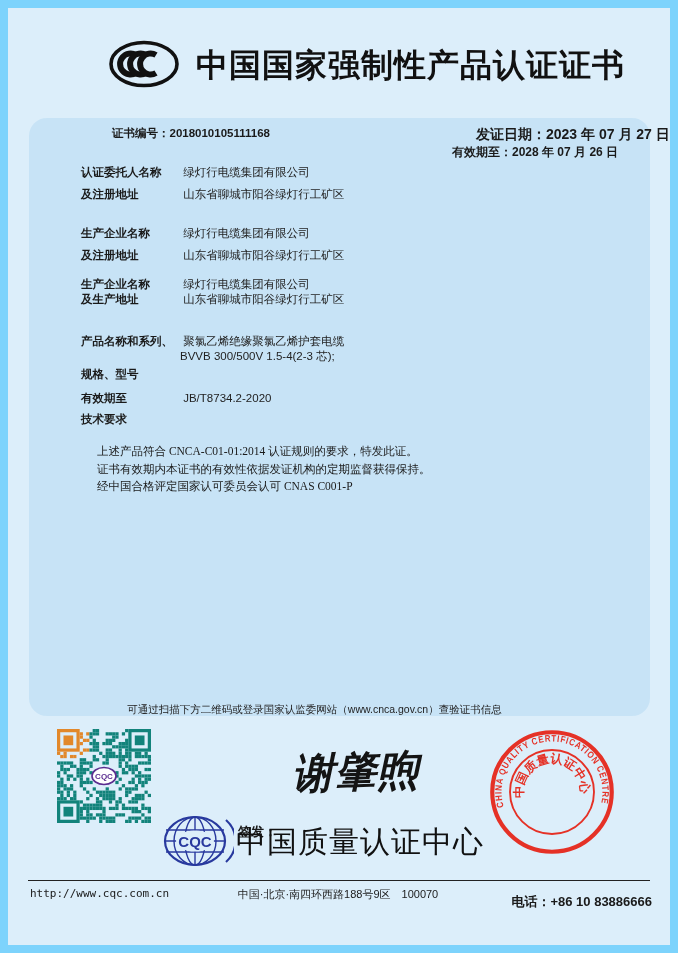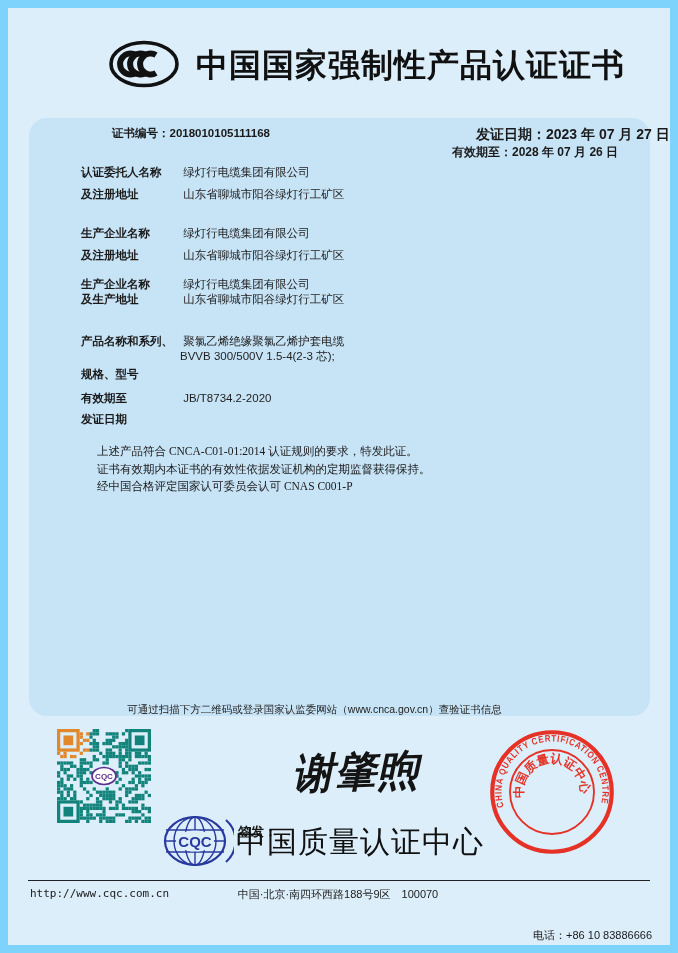--- a/index.html
+++ b/index.html
@@ -36,21 +36,21 @@
   .cqc-emblem{position:absolute;left:162px;top:814px;}
   .orgname{position:absolute;left:236px;top:822px;font-size:30px;color:#111;
            letter-spacing:1px;}
   .seal{position:absolute;left:482px;top:722px;}
   
   .rule{position:absolute;left:28px;top:880px;width:622px;height:0;
         border-top:1.6px solid #222;}
   .bb-web{position:absolute;left:30px;top:887px;font-size:11px;
           font-family:"DejaVu Sans Mono",monospace;}
   .bb-addr{position:absolute;left:0;top:887px;width:676px;text-align:center;font-size:11px;}
-  .bb-phone{position:absolute;right:26px;top:928px;font-size:11px;}
+  .bb-phone{position:absolute;right:26px;top:893px;font-size:13px;font-weight:bold;}
 </style>
 </head>
 <body>
 
 <div class="page">
   <div class="bg"></div>
   <div class="panel"></div>
 
   <div class="ccc-logo">
     <svg width="72" height="48" viewBox="0 0 72 48">
@@ -100,21 +100,21 @@
   </div>
   <div class="frow" style="top:367px">
     <span class="flabel">规格、型号</span>
   </div>
 
   <div class="frow" style="top:391px">
     <span class="flabel">有效期至</span>
     <span class="fvalue">JB/T8734.2-2020</span>
   </div>
   <div class="frow" style="top:412px">
-    <span class="flabel">发证日期</span>
+    <span class="flabel">技术要求</span>
   </div>
 
   <div class="statements">
     <div>上述产品符合 CNCA-C01-01:2014 认证规则的要求，特发此证。</div>
     <div>证书有效期内本证书的有效性依据发证机构的定期监督获得保持。</div>
     <div>经中国合格评定国家认可委员会认可 CNAS C001-P</div>
   </div>
 
   <div class="verify">可通过扫描下方二维码或登录国家认监委网站（www.cnca.gov.cn）查验证书信息</div>
 

